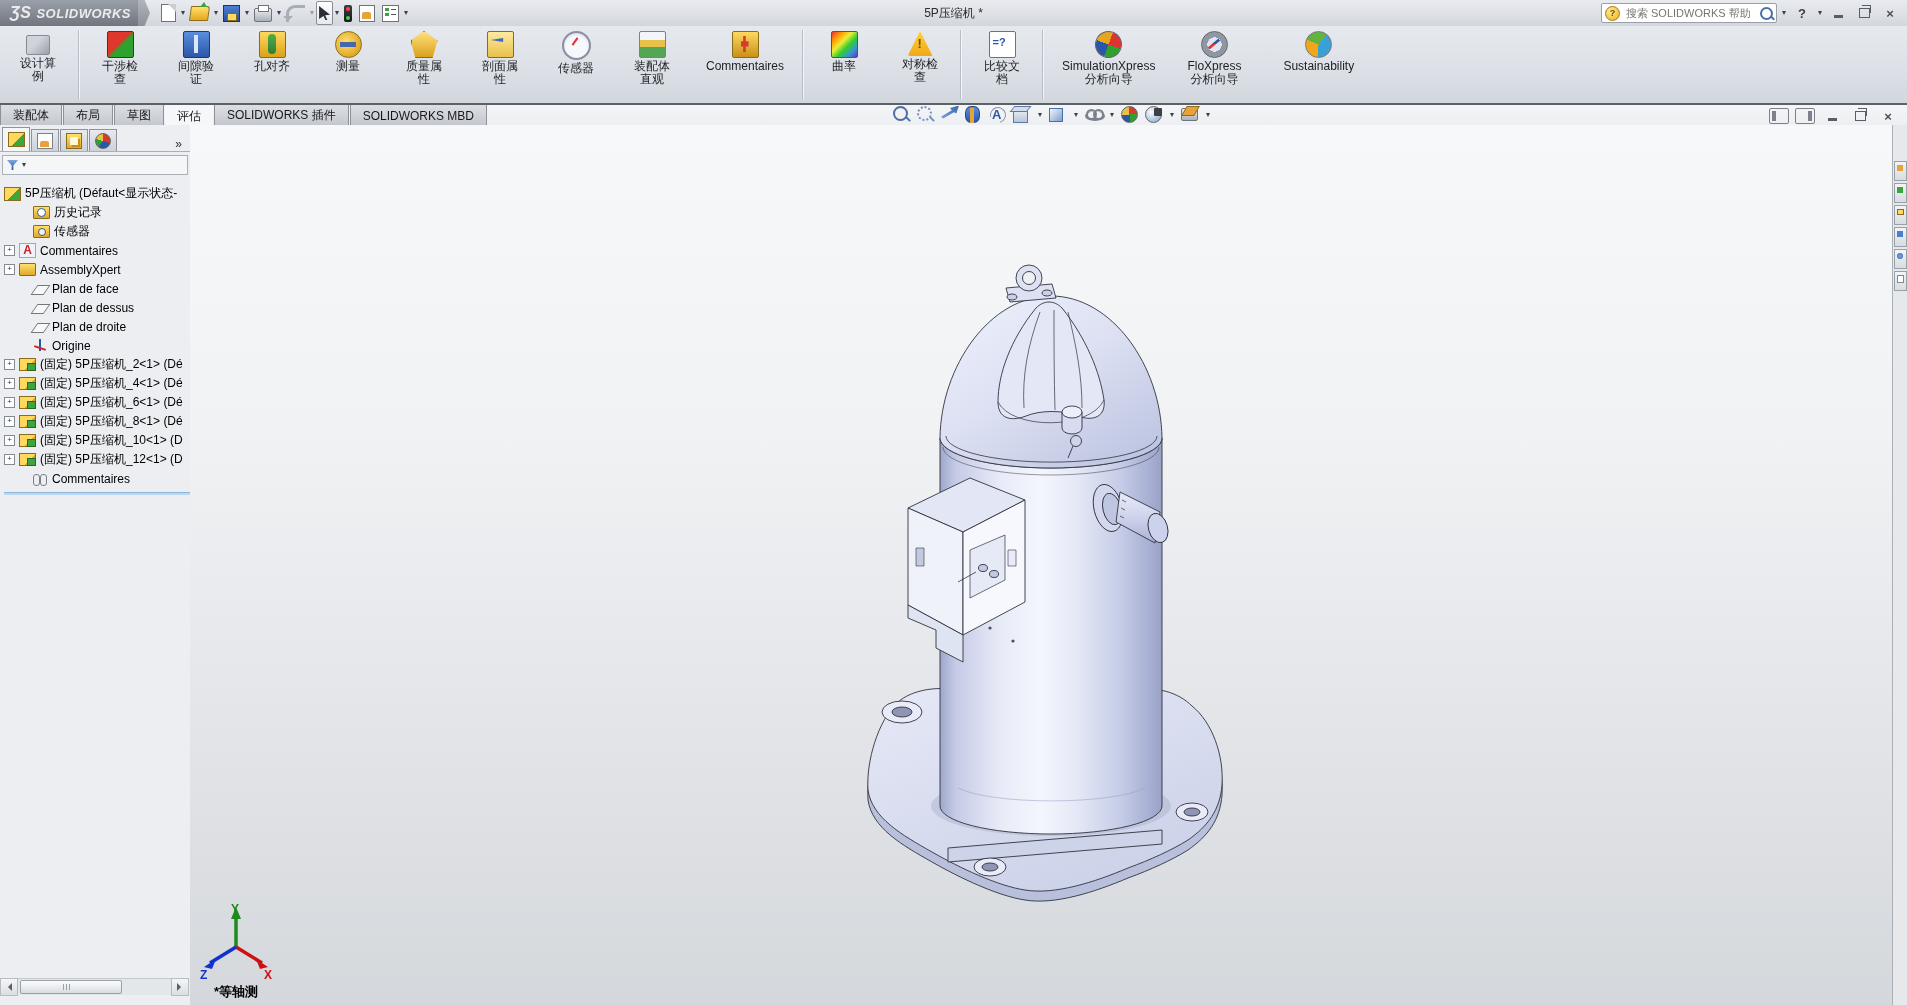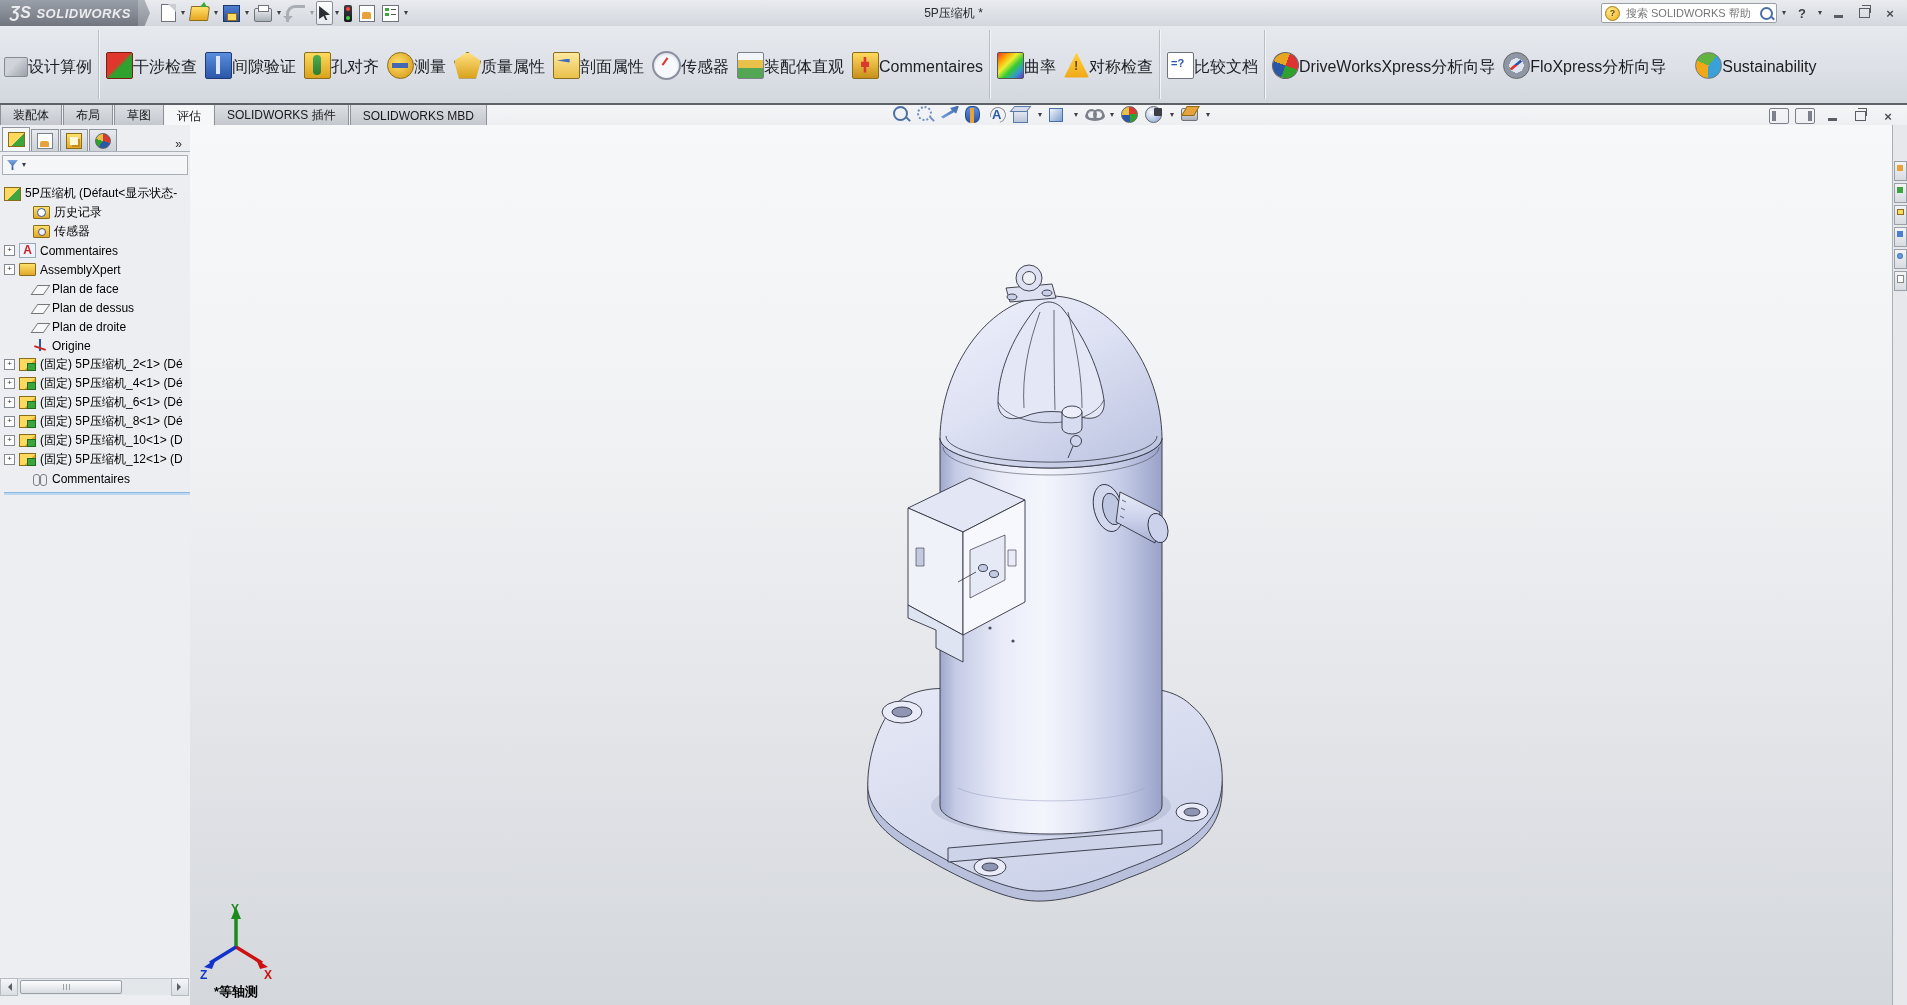--- a/index.html
+++ b/index.html
@@ -44,21 +44,21 @@
   .i-mag{width:9px;height:9px;border:2px solid #4a6fa8;border-radius:50%;}
   .i-mag::after{content:"";position:absolute;left:8px;top:8px;width:5px;height:2px;background:#4a6fa8;transform:rotate(45deg);}
   .i-help-q{color:#3c4046;font-size:13px;font-weight:bold;}
   .winbtn{width:22px;height:16px;display:flex;align-items:center;justify-content:center;color:#4a4e54;}
   .i-min{width:9px;height:3px;background:#595e65;margin-top:7px;}
   .i-restore{width:9px;height:8px;border:1.5px solid #595e65;position:relative;}
   .i-restore::before{content:"";position:absolute;left:2px;top:-4px;width:8px;height:7px;border:1.5px solid #595e65;border-bottom:none;border-left:none;}
   .i-close-x{font-size:13px;font-weight:bold;color:#4a4e54;line-height:1;}
   
   .ribbon{position:absolute;top:26px;left:0;width:1907px;height:77px;background:linear-gradient(#e6e9ee 0%,#dde1e7 55%,#d2d7de 100%);display:flex;align-items:stretch;}
-  .rb{display:flex;align-items:center;justify-content:flex-start;padding:5px 4px 2px;min-width:44px;line-height:13px;text-align:center;font-size:16px;color:#1c1e22;}
+  .rb{display:flex;flex-direction:column;align-items:center;justify-content:flex-start;padding:5px 16px 2px;min-width:44px;line-height:13px;text-align:center;font-size:12px;color:#1c1e22;}
   .rb .ric{width:25px;height:25px;margin-bottom:2px;flex:0 0 auto;}
   .rsep{width:1px;background:#b9bec6;border-right:1px solid #f2f4f7;margin:4px 2px;}
   .ric{display:inline-block;position:relative;border-radius:2px;}
   .ri-designstudy{background:linear-gradient(135deg,#cfd3da 40%,#9aa0a9);border:1px solid #868b93;width:22px!important;height:18px!important;margin-top:4px;}
   .ri-interfere{background:linear-gradient(135deg,#e0372c 45%,#2fa12f 55%);border:1px solid #7c1d14;}
   .ri-clearance{background:linear-gradient(#5a8ede,#2b57a8);border:1px solid #1d3a74;}
   .ri-clearance::after{content:"";position:absolute;left:10px;top:3px;width:4px;height:18px;background:#dce6f8;}
   .ri-holealign{background:linear-gradient(#ffd95e,#d9a21c);border:1px solid #8a6d1a;}
   .ri-holealign::after{content:"";position:absolute;left:8px;top:2px;width:8px;height:20px;background:linear-gradient(#4fae4f,#2f7d2f);border-radius:4px;}
   .ri-measure{background:radial-gradient(circle at 40% 40%,#ffe06a,#e0a82a 70%);border:1px solid #8a6d1a;border-radius:50%;}
@@ -315,29 +315,29 @@
   </div>
   <div class="rsep"></div>
   <div class="rb">
     <span class="ric ri-compare"></span>
     <span class="lbl">比较文</span>
     <span class="lbl">档</span>
   </div>
   <div class="rsep"></div>
   <div class="rb">
     <span class="ric ri-simx"></span>
-    <span class="lbl">DriveWorksXpress</span>
+    <span class="lbl">SimulationXpress</span>
     <span class="lbl">分析向导</span>
   </div>
   <div class="rb">
     <span class="ric ri-flox"></span>
     <span class="lbl">FloXpress</span>
     <span class="lbl">分析向导</span>
   </div>
-  <div class="rb" style="margin-left:21px">
+  <div class="rb" style="margin-left:10px">
     <span class="ric ri-sustain"></span>
     <span class="lbl">Sustainability</span>
     <span class="lbl"></span>
   </div>
 </div>
 
 <div class="tabstrip">
   <div class="tab">装配体</div>
   <div class="tab">布局</div>
   <div class="tab">草图</div>

